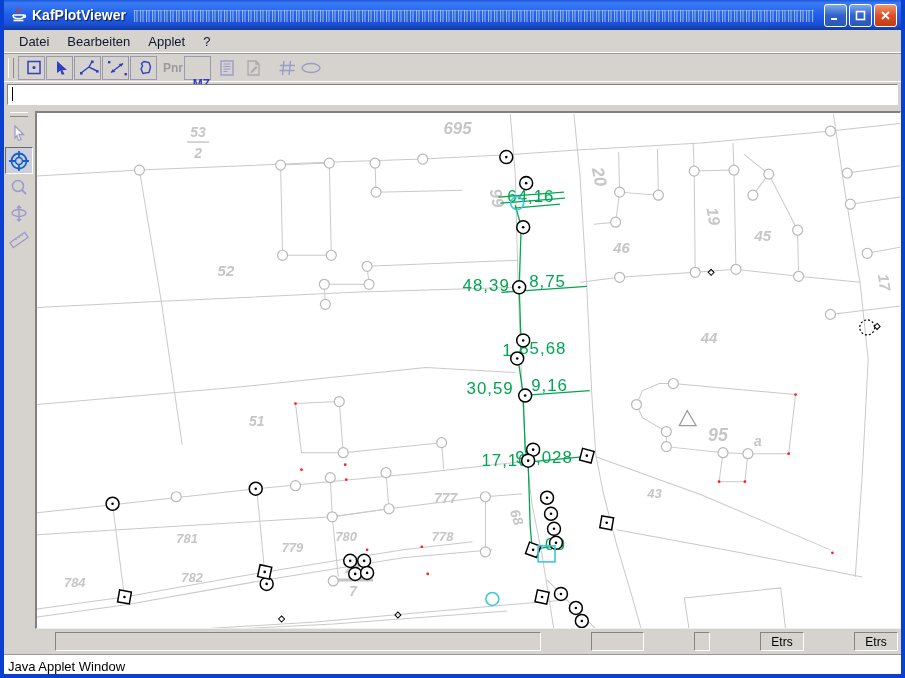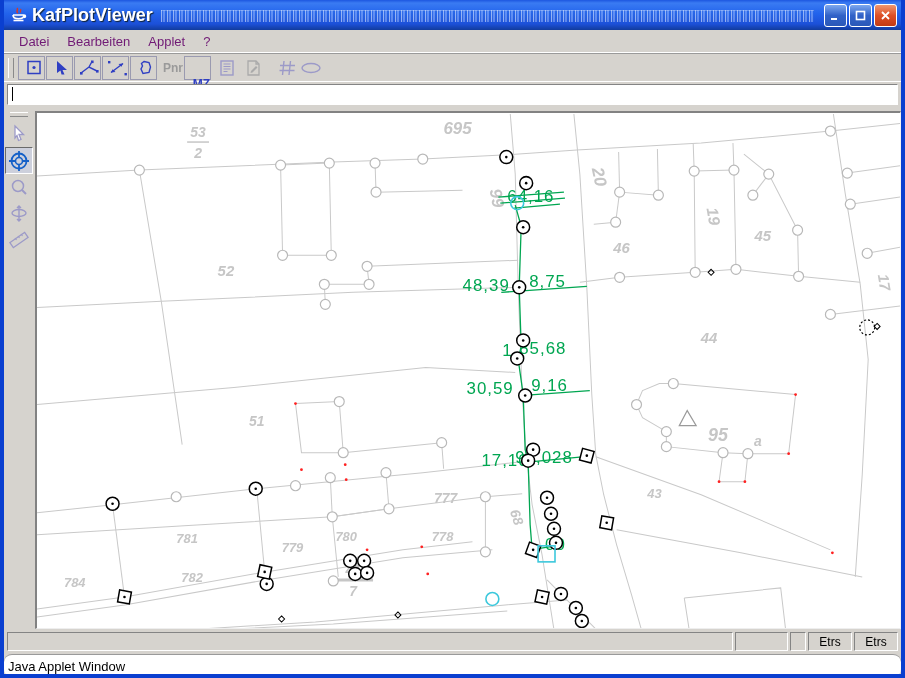--- a/index.html
+++ b/index.html
@@ -2,32 +2,32 @@
 <html><head>
 <meta charset="utf-8">
 <style>
   html,body{margin:0;padding:0;background:#444;font-family:"Liberation Sans",sans-serif;}
   .window{position:relative;width:905px;height:678px;background:#d6d3ce;overflow:hidden;
           border-left:4px solid #0a3fd0;border-right:4px solid #0a3fd0;border-bottom:4px solid #0a3fd0;box-sizing:border-box;}
   
   .titlebar{height:30px;background:linear-gradient(180deg,#1c56e0 0%,#3a7bf2 10%,#2263ec 45%,#1c50d8 80%,#123c9c 100%);
             display:flex;align-items:center;padding:0 4px;position:relative;}
   .title-icon{width:18px;height:18px;margin:0 4px 0 2px;flex:0 0 auto;}
-  .title-text{color:#fff;font-weight:bold;font-size:18px;text-shadow:1px 1px 1px #123;white-space:nowrap;}
+  .title-text{color:#fff;font-weight:bold;font-size:14px;text-shadow:1px 1px 1px #123;white-space:nowrap;}
   .title-noise{flex:1;height:11px;margin:2px 10px 0 8px;opacity:.8;
      background:
        repeating-linear-gradient(90deg,rgba(255,255,255,.65) 0 1px,rgba(90,130,220,.3) 1px 2px,rgba(190,210,255,.5) 2px 4px,rgba(60,110,210,.25) 4px 6px);
      border-top:1px solid rgba(255,255,255,.35);}
   .winbtns{display:flex;gap:2px;}
   .winbtn{width:21px;height:21px;border:1px solid #fff;border-radius:3px;display:flex;align-items:center;justify-content:center;
           background:linear-gradient(180deg,#7da8ef 0%,#3162c8 50%,#2b58b8 100%);}
   .winbtn.close{background:linear-gradient(180deg,#f0976f 0%,#dd4f27 50%,#c23a14 100%);}
   
   .menubar{height:22px;display:flex;align-items:center;background:#d6d3ce;border-bottom:1px solid #fff;padding-left:6px;}
-  .menu-item{font-size:13px;color:#701a75;padding:2px 9px;cursor:default;}
+  .menu-item{font-size:13px;color:#0f172a;padding:2px 9px;cursor:default;}
   
   .toolbar{height:27px;display:flex;align-items:center;background:#d6d3ce;border-top:1px solid #9a9a9a;border-bottom:1px solid #fff;padding-left:2px;}
   .grip{width:4px;height:20px;border-left:1px solid #fff;border-right:1px solid #8a8a8a;margin:0 4px 0 2px;}
   .tbtn{height:22px;min-width:25px;display:flex;align-items:center;justify-content:flex-end;margin-right:1px;background:transparent;}
   .tbtn.boxed{border:1px solid #9a9ab0;}
   .tbtn .txt{font-size:12px;font-weight:bold;}
   
   .fieldrow{padding:2px 3px 3px 3px;background:#d6d3ce;}
   .coordfield{position:relative;height:19px;background:#fff;border-top:1px solid #848484;border-left:1px solid #848484;
               border-bottom:1px solid #fff;border-right:1px solid #fff;}
@@ -37,23 +37,23 @@
   .palette{width:30px;background:#d6d3ce;padding-top:2px;display:flex;flex-direction:column;align-items:center;}
   .pgrip{width:18px;height:3px;border-top:1px solid #fff;border-bottom:1px solid #8a8a8a;margin:2px 0 4px 0;}
   .ptool{width:26px;height:25px;display:flex;align-items:center;justify-content:center;margin-bottom:1px;}
   .ptool.pressed{border:1px solid;border-color:#6a6a6a #fff #fff #6a6a6a;background:#cdd0dc;}
   .canvas{flex:1;position:relative;background:#fff;margin:3px 0 0 1px;
           border-top:2px solid #828282;border-left:2px solid #828282;border-right:1px solid #f4f4f4;border-bottom:1px solid #eee;box-sizing:border-box;}
   .canvas svg{display:block;width:100%;height:100%;}
   
   .statusbar{height:25px;display:flex;align-items:center;background:#d6d3ce;padding:2px 3px;box-sizing:border-box;gap:2px;}
   .scell{height:19px;border-top:1px solid #848484;border-left:1px solid #848484;border-bottom:1px solid #fff;border-right:1px solid #fff;
-         background:#d6d3ce;font-size:12px;display:flex;align-items:center;justify-content:center;box-sizing:border-box;}
+         background:#d6d3ce;font-size:12px;display:flex;align-items:center;justify-content:center;box-sizing:border-box;margin-left:48px;}
   .scell.grow{flex:1;}
-  .appletbar{height:22px;background:#fff;border-top:1px solid #9a9a9a;display:flex;align-items:center;padding-left:4px;border-radius:8px;}
+  .appletbar{height:22px;background:#fff;border-top:1px solid #9a9a9a;display:flex;align-items:center;padding-left:4px;}
   .appletbar span{font-size:13px;color:#000;}
   .icon-svg{display:block;}
 </style>
 </head>
 <body>
 
 <div class="window">
 
   <div class="titlebar">
     <svg class="title-icon" viewBox="0 0 18 18">

